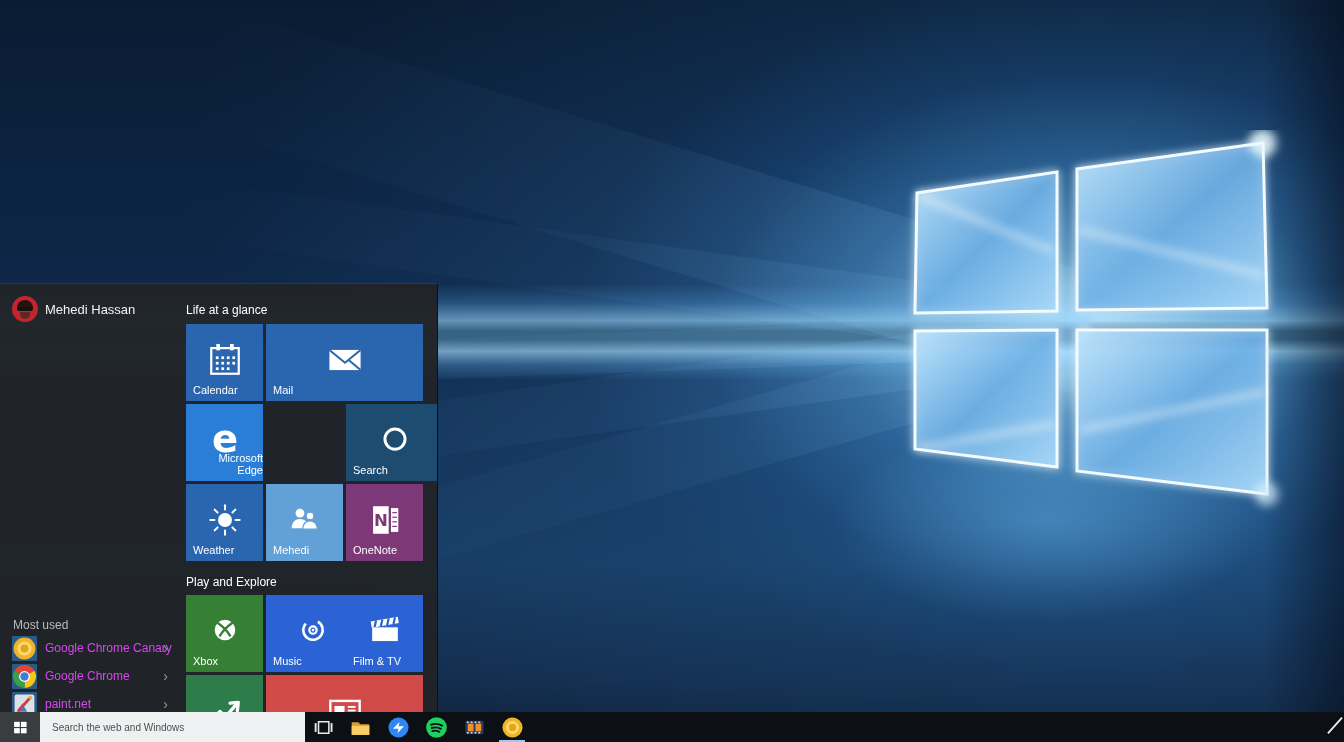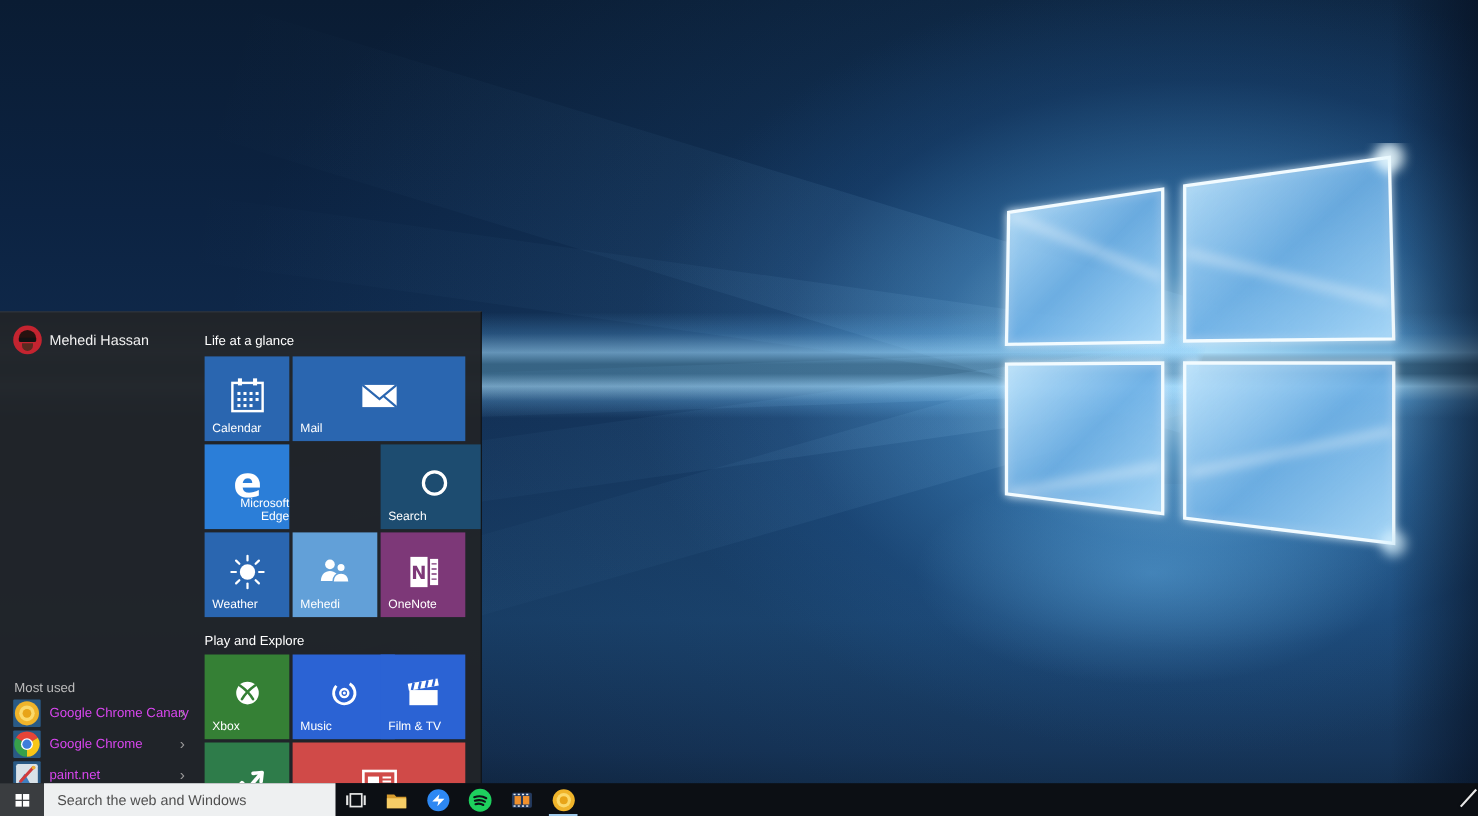--- a/index.html
+++ b/index.html
@@ -58,21 +58,21 @@
   .tile{position:absolute;cursor:pointer;overflow:hidden;}
   .tile-label{position:absolute;left:7px;bottom:5px;font-size:11px;color:#fff;}
   .tile-icon-slot{position:absolute;left:50%;top:36px;transform:translate(-50%,-50%);width:44px;height:44px;}
   .tile-icon-slot svg{display:block;width:100%;height:100%;}
   
   .taskbar{position:absolute;left:0;bottom:0;width:100%;height:30px;background:#0c0f14;
     display:flex;align-items:stretch;z-index:10;}
   .start-btn{width:40px;background:#3a3d40;display:flex;align-items:center;justify-content:center;cursor:pointer;flex:0 0 auto;}
   .search-box{width:265px;background:#eef0f1;display:flex;align-items:center;flex:0 0 auto;}
   .search-box input{border:0;outline:0;background:transparent;width:100%;padding:0 10px 0 12px;
-    font-size:13px;color:#3c3c3c;font-family:inherit;}
+    font-size:10px;color:#3c3c3c;font-family:inherit;}
   .search-box input::placeholder{color:#4f4f4f;opacity:1;}
   .tb-btn{width:38px;display:flex;align-items:center;justify-content:center;position:relative;cursor:pointer;flex:0 0 auto;}
   .tb-btn .ic{width:23px;height:23px;}
   .tb-btn .ic svg{display:block;width:100%;height:100%;}
   .tv{width:36px;}
   .run-line{position:absolute;left:6px;right:6px;bottom:0;height:2px;background:#9fc9ea;}
   .cursor-mark{position:absolute;right:8px;bottom:6px;width:2px;height:21px;background:#e8e8e8;
     transform:rotate(42deg);box-shadow:0 0 2px rgba(0,0,0,.8);z-index:20;}
 </style>
 </head>

